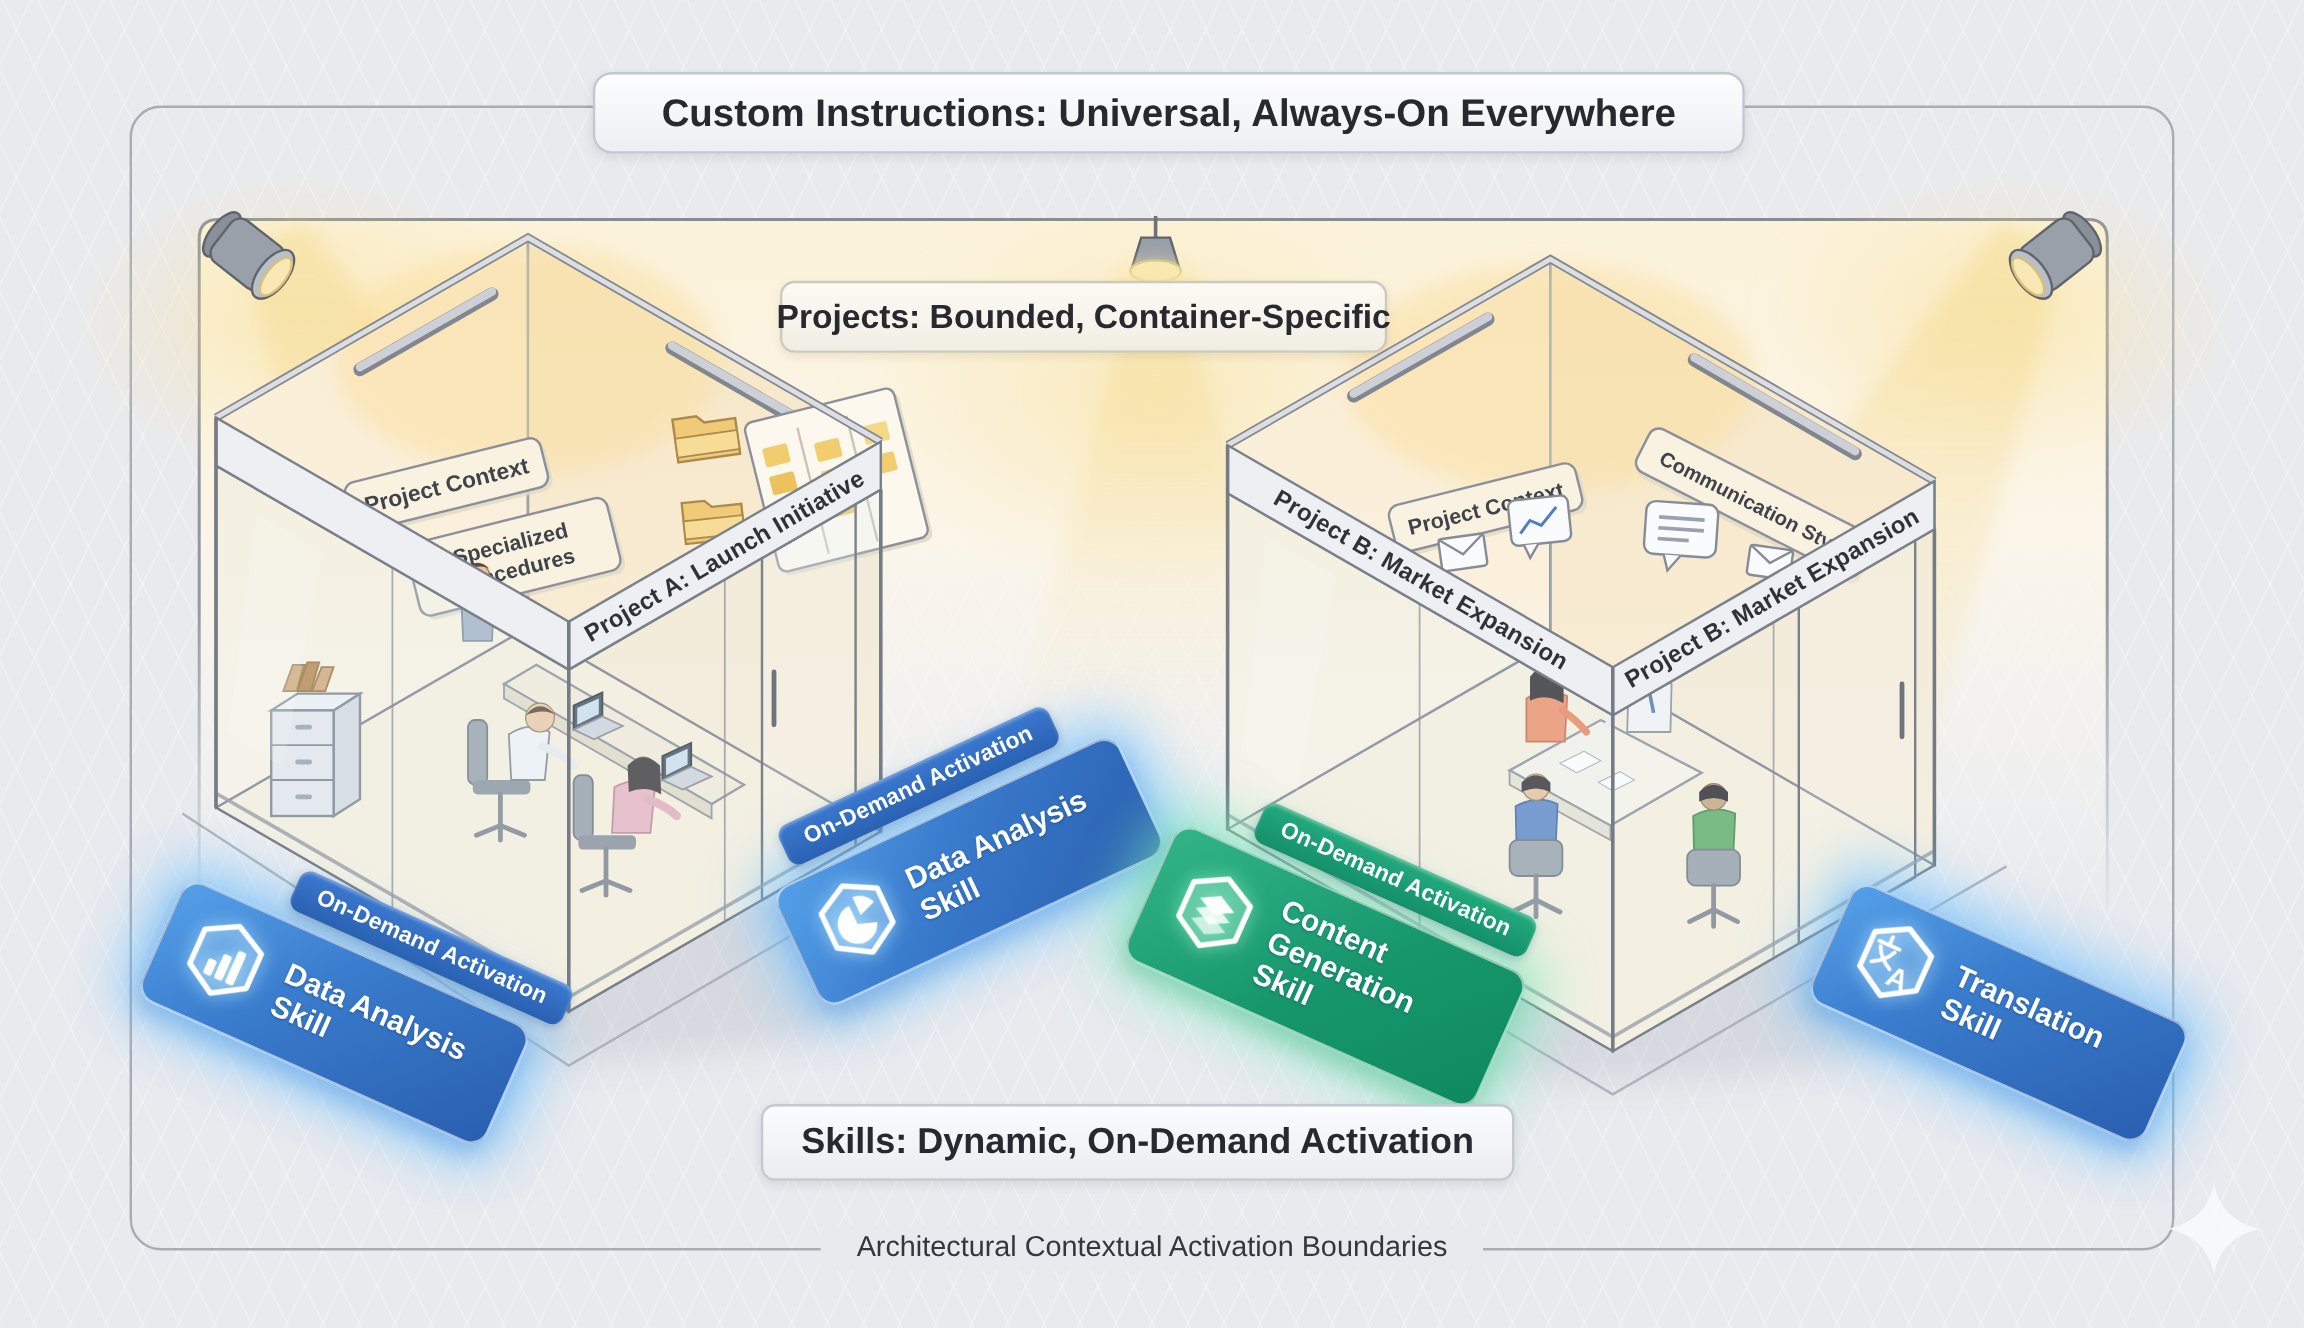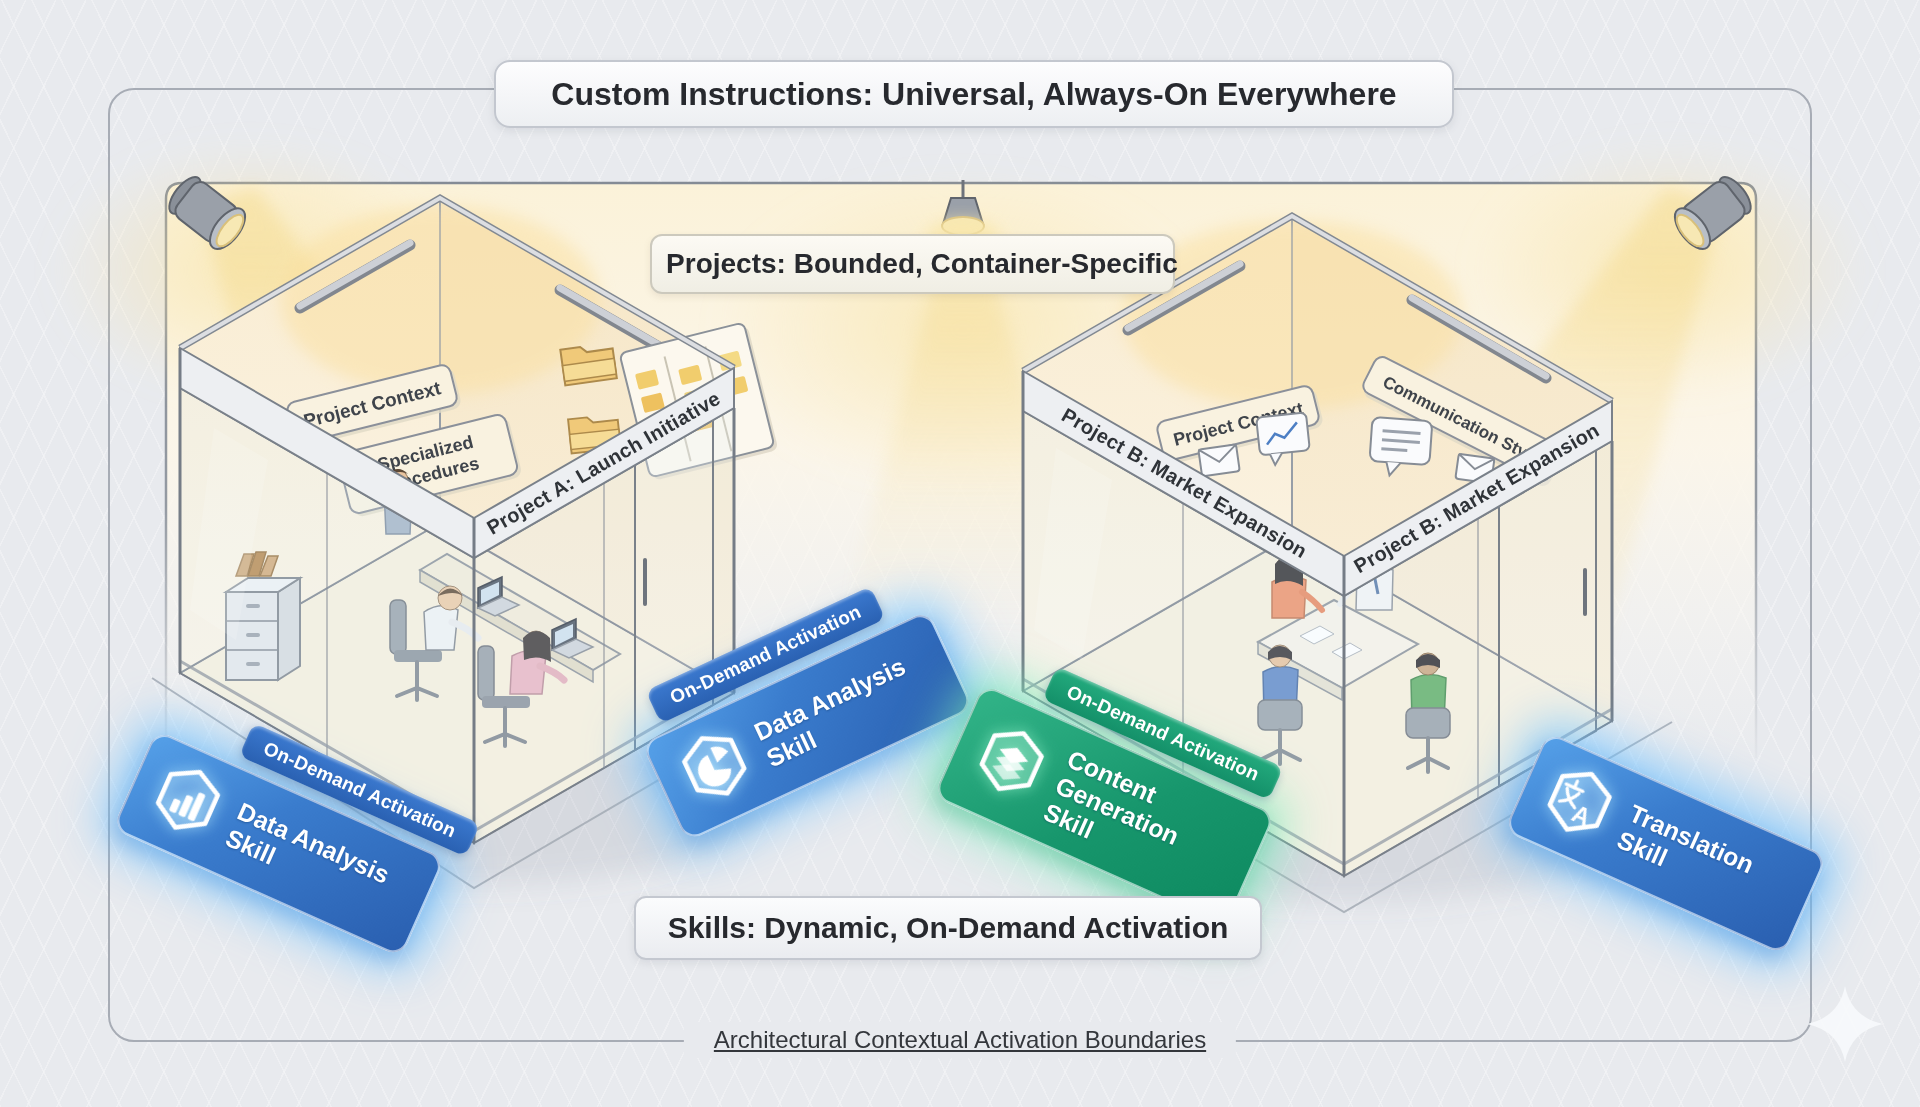--- a/index.html
+++ b/index.html
@@ -12,26 +12,26 @@
   .frame{position:absolute;left:108px;top:88px;width:1700px;height:950px;border:2px solid #a7acb5;
     border-radius:26px;z-index:1;}
   .illu{position:absolute;left:0;top:0;z-index:2;}
   .banner{position:absolute;display:flex;align-items:center;justify-content:center;font-weight:700;
     color:#27292e;z-index:5;white-space:nowrap;}
   #banner-top{left:494px;top:60px;width:956px;height:64px;font-size:32px;
     background:linear-gradient(180deg,#fdfdfe,#edeff2);border:2px solid #c3c7cf;border-radius:16px;
     box-shadow:0 3px 8px rgba(80,90,110,.12);}
   #banner-projects{left:650px;top:234px;width:502px;height:56px;font-size:28px;
     background:linear-gradient(180deg,#fcfaf4,#f0eee4);border:2px solid #ccc9bd;border-radius:12px;
-    box-shadow:0 3px 7px rgba(120,110,80,.12);padding-left:19px;}
-  #banner-skills{left:634px;top:896px;width:624px;height:60px;font-size:30px;
+    box-shadow:0 3px 7px rgba(120,110,80,.12);}
+  #banner-skills{left:634px;top:920px;width:624px;height:60px;font-size:30px;
     background:linear-gradient(180deg,#fbfcfd,#eaecf0);border:2px solid #c4c8d0;border-radius:12px;
     box-shadow:0 3px 8px rgba(80,90,110,.12);}
   #caption{left:50%;transform:translateX(-50%);top:1022px;height:36px;line-height:36px;
-    font-size:24px;font-weight:400;color:#34373c;background:#e8eaee;padding:0 30px;z-index:6;text-decoration:underline;}
+    font-size:24px;font-weight:400;color:#34373c;background:#e8eaee;padding:0 30px;z-index:6;}
   
   .badge-wrap{position:absolute;z-index:4;transform-origin:top left;width:420px;}
   .ribbon{display:inline-block;padding:7px 20px;border-radius:10px;color:#fff;font-weight:700;
     font-size:19px;letter-spacing:.2px;white-space:nowrap;
     box-shadow:inset 0 2px 3px rgba(255,255,255,.35),0 3px 8px rgba(20,60,120,.25);}
   .card{display:flex;align-items:center;gap:18px;padding:16px 22px;border-radius:16px;color:#fff;
     font-weight:700;border:2px solid rgba(255,255,255,.55);margin-top:10px;}
   .card .label span{display:block;font-size:25px;line-height:1.16;text-shadow:0 1px 2px rgba(0,40,90,.35);}
   .blue .ribbon{background:linear-gradient(180deg,#3b79cf,#2a61b2);}
   .blue .card{background:linear-gradient(135deg,#55a0e8 0%,#3a7ccd 40%,#2a5fb0 100%);

